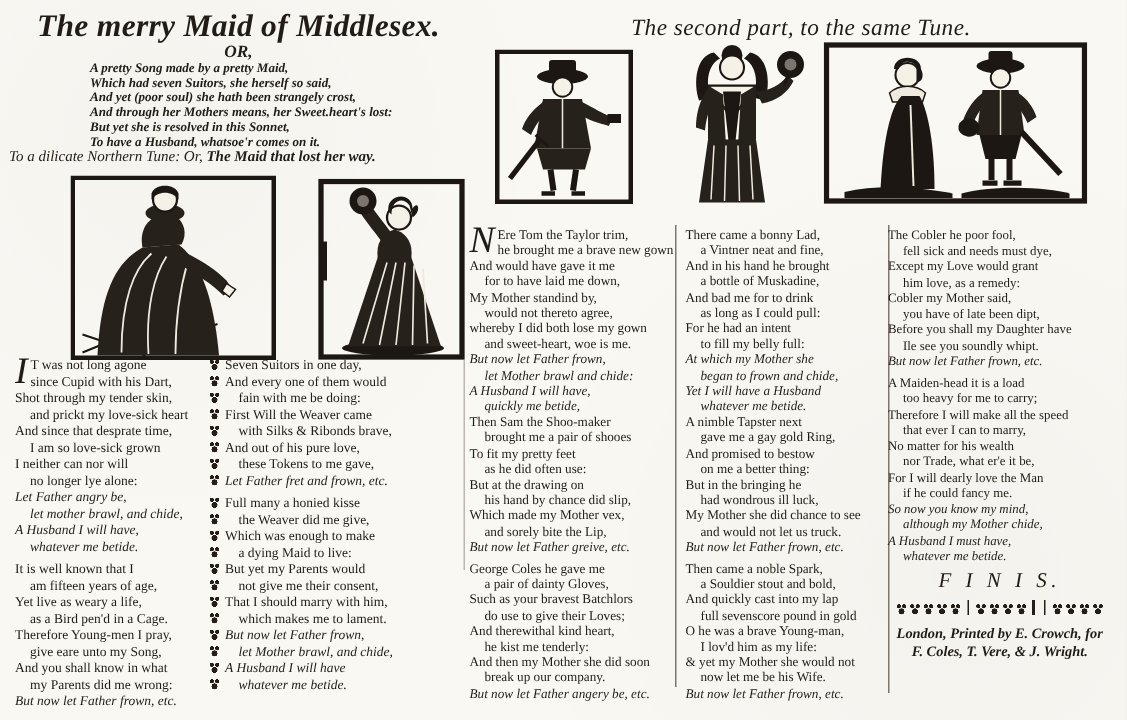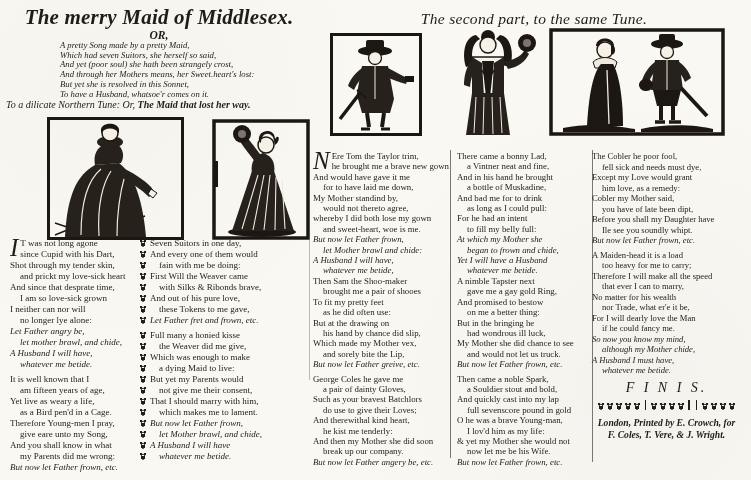--- a/index.html
+++ b/index.html
@@ -6,21 +6,21 @@
   body{width:751px;height:480px;overflow:hidden;background:#e8e6e0;}
   .sheet{position:relative;width:751px;height:480px;background:
     radial-gradient(circle at 15% 20%, rgba(0,0,0,0.02), transparent 35%),
     radial-gradient(circle at 85% 80%, rgba(0,0,0,0.025), transparent 40%),
     #f9f8f3;
     color:#211c16;font-family:"Liberation Serif","DejaVu Serif",serif;}
   .abs{position:absolute;}
   
   .title{left:6px;top:5px;width:306px;text-align:center;font-size:21px;font-style:italic;font-weight:bold;letter-spacing:.2px;}
   .orlbl{left:6px;top:29px;width:306px;text-align:center;font-size:11.5px;font-style:italic;font-weight:bold;}
-  .argument{left:60px;top:41px;width:256px;font-size:8.7px;font-style:italic;font-weight:normal;line-height:9.7px;}
+  .argument{left:60px;top:41px;width:256px;font-size:8.7px;font-style:italic;font-weight:bold;line-height:9.7px;}
   .tune{left:6px;top:99px;width:310px;text-align:left;font-size:10px;font-style:italic;}
   .tune .b{font-weight:bold;}
   .title2{left:384px;top:10px;width:300px;text-align:center;font-size:15.5px;font-style:italic;letter-spacing:.3px;}
   
   .verse{font-size:9px;line-height:11px;}
   .col1{left:10px;top:238px;width:126px;}
   .col2{left:139px;top:238px;width:173px;}
   .col3{left:313px;top:151px;width:134px;font-size:8.8px;line-height:10.4px;}
   .col4{left:457px;top:151px;width:131px;font-size:8.8px;line-height:10.4px;}
   .col5{left:592px;top:151px;width:149px;font-size:8.6px;line-height:10.5px;}
@@ -235,21 +235,21 @@
         <div class="vl in">he brought me a brave new gown</div>
         <div class="vl">And would have gave it me</div>
         <div class="vl in">for to have laid me down,</div>
         <div class="vl">My Mother standind by,</div>
         <div class="vl in">would not thereto agree,</div>
         <div class="vl">whereby I did both lose my gown</div>
         <div class="vl in">and sweet-heart, woe is me.</div>
         <div class="vl it">But now let Father frown,</div>
         <div class="vl in it">let Mother brawl and chide:</div>
         <div class="vl it">A Husband I will have,</div>
-        <div class="vl in it">whatever me betide,</div>
+        <div class="vl in it">quickly me betide,</div>
         <div class="vl">Then Sam the Shoo-maker</div>
         <div class="vl in">brought me a pair of shooes</div>
         <div class="vl">To fit my pretty feet</div>
         <div class="vl in">as he did often use:</div>
         <div class="vl">But at the drawing on</div>
         <div class="vl in">his hand by chance did slip,</div>
         <div class="vl">Which made my Mother vex,</div>
         <div class="vl in">and sorely bite the Lip,</div>
         <div class="vl it">But now let Father greive, etc.</div>
         <div class="vl gap">George Coles he gave me</div>

